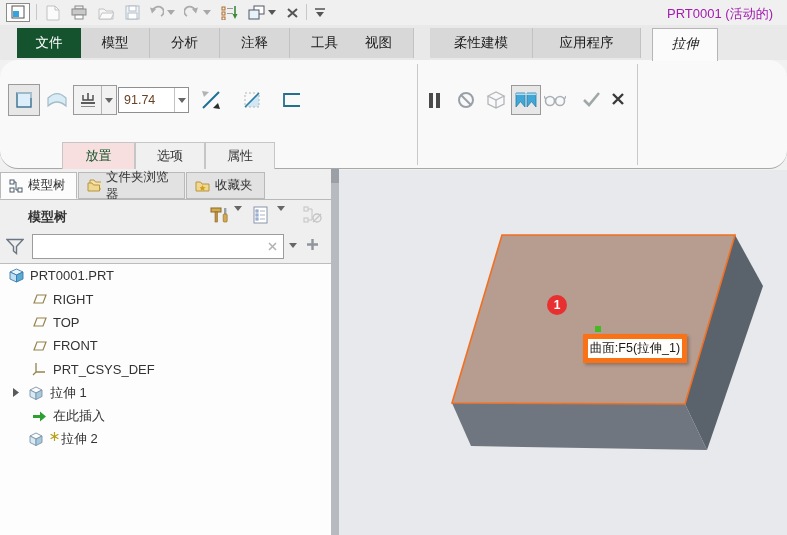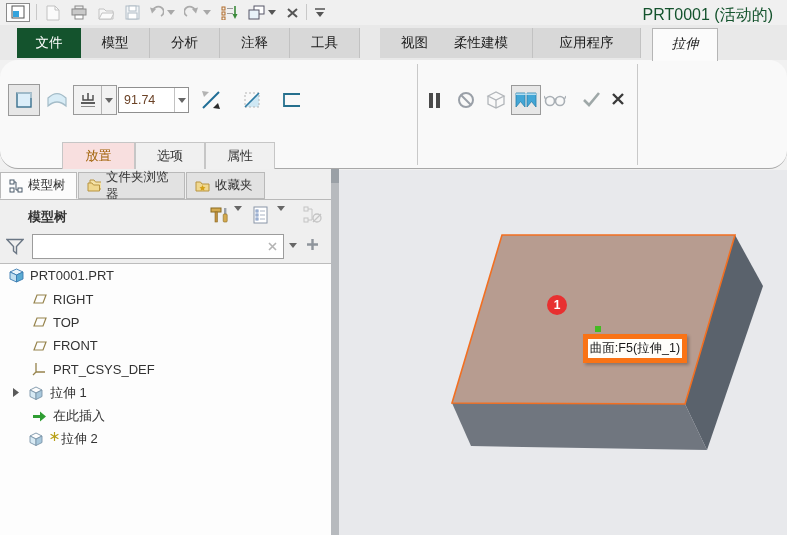--- a/index.html
+++ b/index.html
@@ -4,21 +4,21 @@
 <style>
   * { margin:0; padding:0; box-sizing:border-box; }
   body { font-family:"Liberation Sans","DejaVu Sans",sans-serif; background:#fff; }
   #app { position:relative; width:787px; height:535px; overflow:hidden; background:#f1f1f1; font-size:13px; color:#333; }
 
   
   .titlebar { position:absolute; left:0; top:0; width:787px; height:25px; background:#f0f0f0; }
   .tb-btn { position:absolute; top:3px; height:19px; display:flex; align-items:center; justify-content:center; }
   .tb-sep { position:absolute; top:4px; width:1px; height:16px; background:#c8c8c8; }
   .app-btn { left:6px; width:24px; border:1px solid #8a8a8a; background:#fdfdfd; }
-  .title-text { position:absolute; right:14px; top:5px; font-size:16px; color:#14532d;margin-left:35px; }
+  .title-text { position:absolute; right:14px; top:5px; font-size:13px; color:#a21caf;margin-left:35px; }
 
   
   .ribbontabs { position:absolute; left:0; top:25px; width:787px; height:35px; background:#e9e9e9; }
   .rtab { position:absolute; top:3px; height:30px; line-height:30px; text-align:center; font-size:13.5px; color:#1a1a1a; background:#d8d8d8; border-right:1px solid #c2c2c2; cursor:default; }
   .rtab.file { background:#14532d; color:#fff; border-right:none; }
   .rtab.active { top:3px; height:33px; background:#fbfbfb; border:1px solid #b5b5b5; border-bottom:none; font-style:italic; z-index:3; }
 
   
   .ribbon { position:absolute; left:0; top:60px; width:787px; height:109px; background:#f9f9f9; border-bottom:1px solid #a8a8a8;border-radius:18px; }
   .rib-sep { position:absolute; top:4px; width:1px; height:101px; background:#c9c9c9; }
@@ -26,21 +26,21 @@
   .tool.selected { border:1px solid #9a9a9a; background:#e7e7e7; }
   .combo { position:absolute; display:flex; align-items:stretch; border:1px solid #8f8f8f; background:#fff; }
   .combo input { border:none; outline:none; width:55px; padding-left:5px; font-size:12.5px; color:#6b4226; font-family:"Liberation Sans",sans-serif; background:transparent; }
   .combo .arrow { width:14px; border-left:1px solid #c2c2c2; display:flex; align-items:center; justify-content:center; }
   .split-btn { position:absolute; display:flex; border:1px solid #9a9a9a; background:#f2f2f2; }
   .split-btn .seg { display:flex; align-items:center; justify-content:center; }
   .split-btn .seg + .seg { border-left:1px solid #b5b5b5; }
 
   
   .dtab { position:absolute; top:82px; height:27px; line-height:26px; text-align:center; font-size:13px; background:#f0f0f0; border:1px solid #c6c6c6; border-bottom:none; color:#333; }
-  .dtab.active { background:#f8dfdf; color:#a16207; }
+  .dtab.active { background:#f8dfdf; color:#14532d; }
 
   
   .navpanel { position:absolute; left:0; top:169px; width:331px; height:366px; background:#efefef; }
   .ntab { position:absolute; top:3px; height:27px; display:flex; align-items:center; gap:5px; padding:0 8px; font-size:12.5px; background:#e2e2e2; border:1px solid #b9b9b9; color:#333; }
   .ntab.active { background:#fcfcfc; border-bottom:1px solid #fcfcfc; z-index:2; }
   .nav-toolrow { position:absolute; left:0; top:30px; width:331px; height:31px; border-top:1px solid #b9b9b9; }
   .nav-title { position:absolute; left:28px; top:8px; font-weight:700; font-size:13px; color:#333; }
   .hicon { position:absolute; top:6px; display:flex; align-items:center; }
   .filterrow { position:absolute; left:0; top:61px; width:331px; height:33px; }
   .filterbox { position:absolute; left:32px; top:4px; width:252px; height:25px; border:1px solid #9c9c9c; background:#fff; display:flex; align-items:center; }
@@ -155,21 +155,21 @@
     </div>
     <div class="title-text">PRT0001 (活动的)</div>
   </div>
 
   <div class="ribbontabs">
     <div class="rtab file" style="left:17px;width:64px">文件</div>
     <div class="rtab" style="left:81px;width:69px">模型</div>
     <div class="rtab" style="left:150px;width:70px">分析</div>
     <div class="rtab" style="left:220px;width:70px">注释</div>
     <div class="rtab" style="left:290px;width:70px">工具</div>
-    <div class="rtab" style="left:380px;width:70px">视图</div>
+    <div class="rtab" style="left:344px;width:70px">视图</div>
     <div class="rtab" style="left:430px;width:103px">柔性建模</div>
     <div class="rtab" style="left:533px;width:108px">应用程序</div>
     <div class="rtab active" style="left:652px;width:66px">拉伸</div>
   </div>
 
   <div class="ribbon">
     <div class="rib-sep" style="left:417px"></div>
     <div class="rib-sep" style="left:637px"></div>
 
     <div class="tool selected" style="left:8px;top:24px;width:32px;height:32px">

